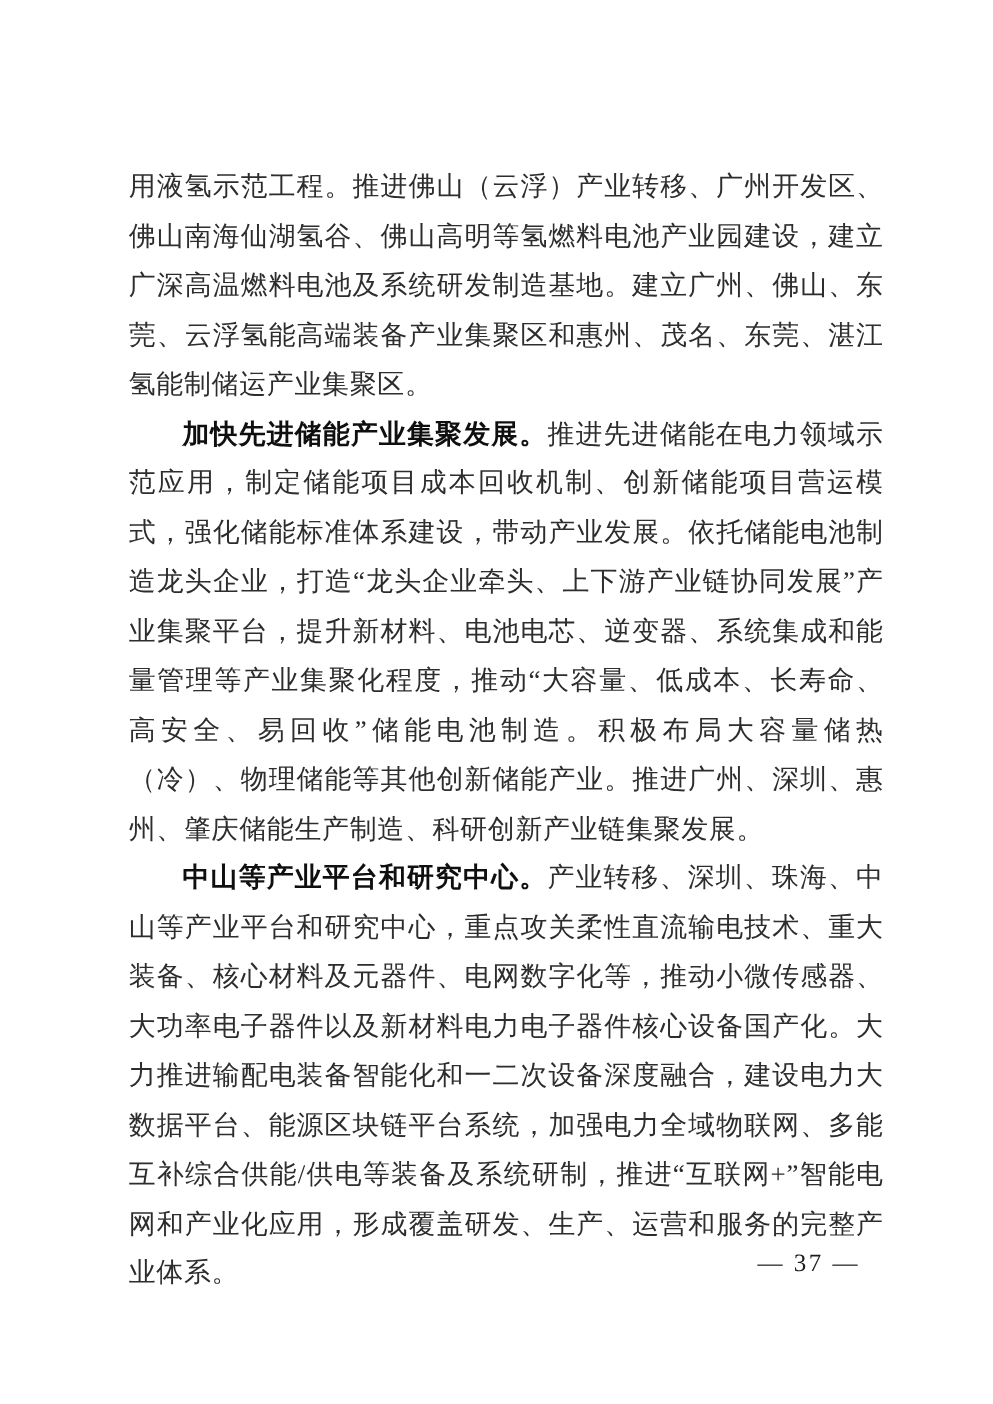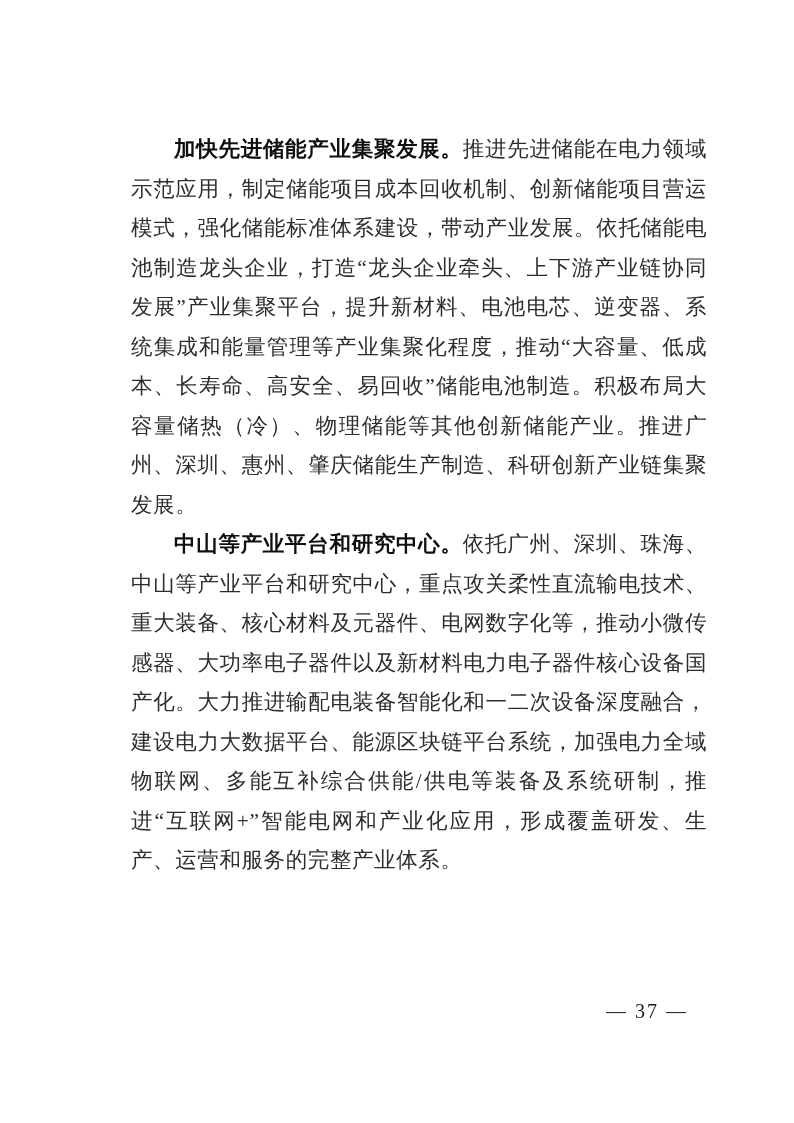--- a/index.html
+++ b/index.html
@@ -26,21 +26,20 @@
     text-align: justify;
     text-justify: inter-character;
     letter-spacing: 0.6px;
   }
   .para {
     margin: 0;
     padding: 0;
   }
   .para.indent {
     text-indent: 2em;
-    margin-left: 28px;
   }
   .lead {
     font-weight: 700;
     color: #0f0f0f;
   }
   .page-number {
     position: absolute;
     top: 999px;
     right: 106px;
     font-size: 20px;
@@ -50,22 +49,23 @@
     white-space: pre;
   }
 </style>
 </head>
 <body>
 
 <div class="page">
 
   <div class="body-text">
 
+    <p class="para"><span class="lead"></span><span>用液氢示范工程。推进佛山（云浮）产业转移、广州开发区、佛山南海仙湖氢谷、佛山高明等氢燃料电池产业园建设，建立广深高温燃料电池及系统研发制造基地。建立广州、佛山、东莞、云浮氢能高端装备产业集聚区和惠州、茂名、东莞、湛江氢能制储运产业集聚区。</span></p>
 
     <p class="para indent"><span class="lead">加快先进储能产业集聚发展。</span><span>推进先进储能在电力领域示范应用，制定储能项目成本回收机制、创新储能项目营运模式，强化储能标准体系建设，带动产业发展。依托储能电池制造龙头企业，打造“龙头企业牵头、上下游产业链协同发展”产业集聚平台，提升新材料、电池电芯、逆变器、系统集成和能量管理等产业集聚化程度，推动“大容量、低成本、长寿命、高安全、易回收”储能电池制造。积极布局大容量储热（冷）、物理储能等其他创新储能产业。推进广州、深圳、惠州、肇庆储能生产制造、科研创新产业链集聚发展。</span></p>
 
-    <p class="para indent"><span class="lead">中山等产业平台和研究中心。</span><span>依托广州、深圳、珠海、中山等产业平台和研究中心，重点攻关柔性直流输电技术、重大装备、核心材料及元器件、电网数字化等，推动小微传感器、大功率电子器件以及新材料电力电子器件核心设备国产化。大力推进输配电装备智能化和一二次设备深度融合，建设电力大数据平台、能源区块链平台系统，加强电力全域物联网、多能互补综合供能/供电等装备及系统研制，推进“互联网+”智能电网和产业化应用，形成覆盖研发、生产、运营和服务的完整产业体系。</span></p>
+    <p class="para indent"><span class="lead">中山等产业平台和研究中心。</span><span>产业转移、深圳、珠海、中山等产业平台和研究中心，重点攻关柔性直流输电技术、重大装备、核心材料及元器件、电网数字化等，推动小微传感器、大功率电子器件以及新材料电力电子器件核心设备国产化。大力推进输配电装备智能化和一二次设备深度融合，建设电力大数据平台、能源区块链平台系统，加强电力全域物联网、多能互补综合供能/供电等装备及系统研制，推进“互联网+”智能电网和产业化应用，形成覆盖研发、生产、运营和服务的完整产业体系。</span></p>
 
   </div>
 
   <div class="page-number">— 37 —</div>
 
 </div>
 
 </body></html>

